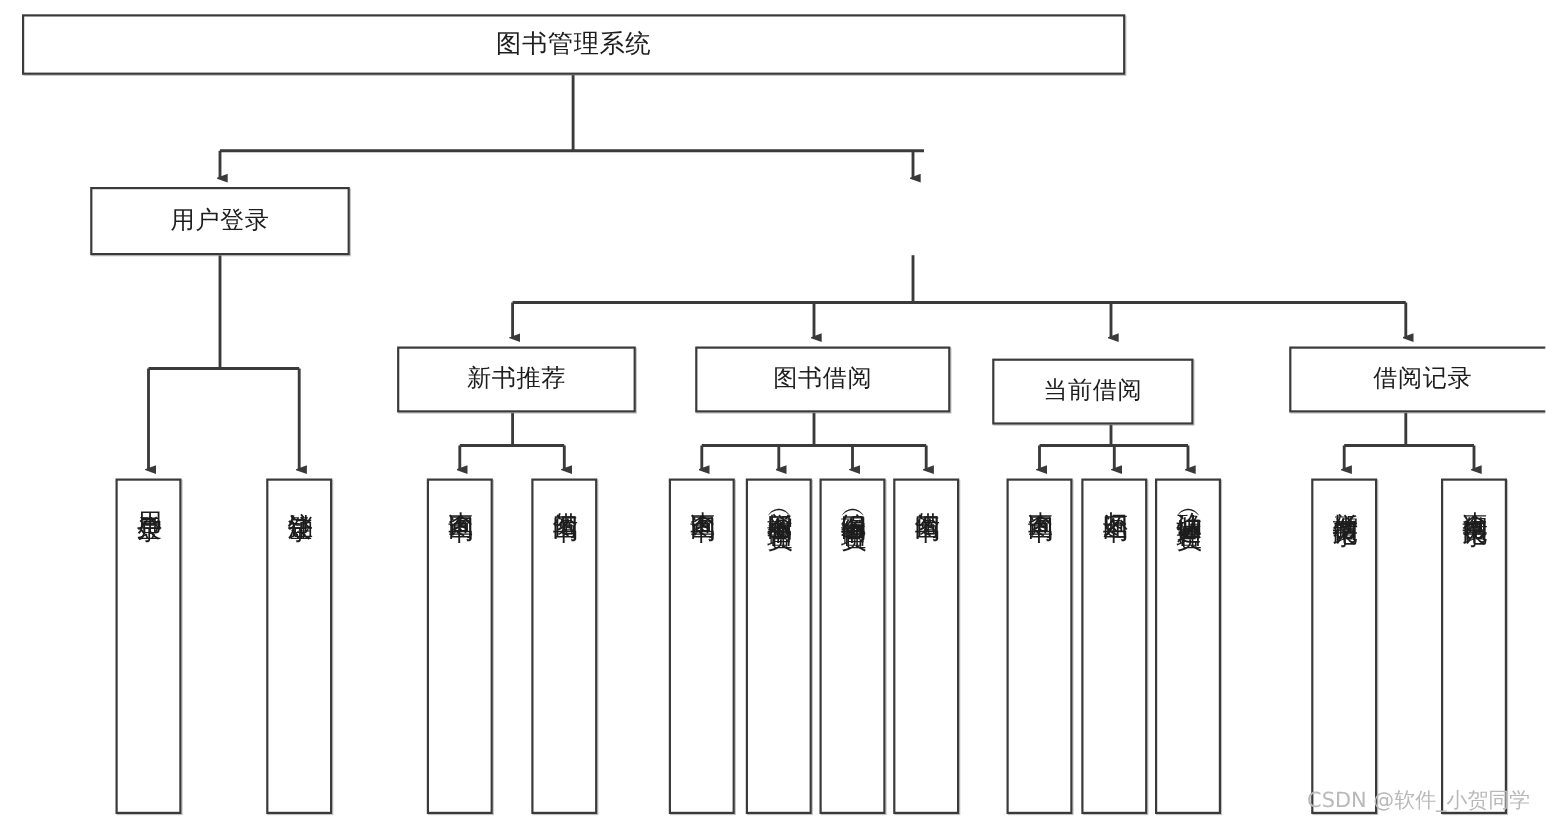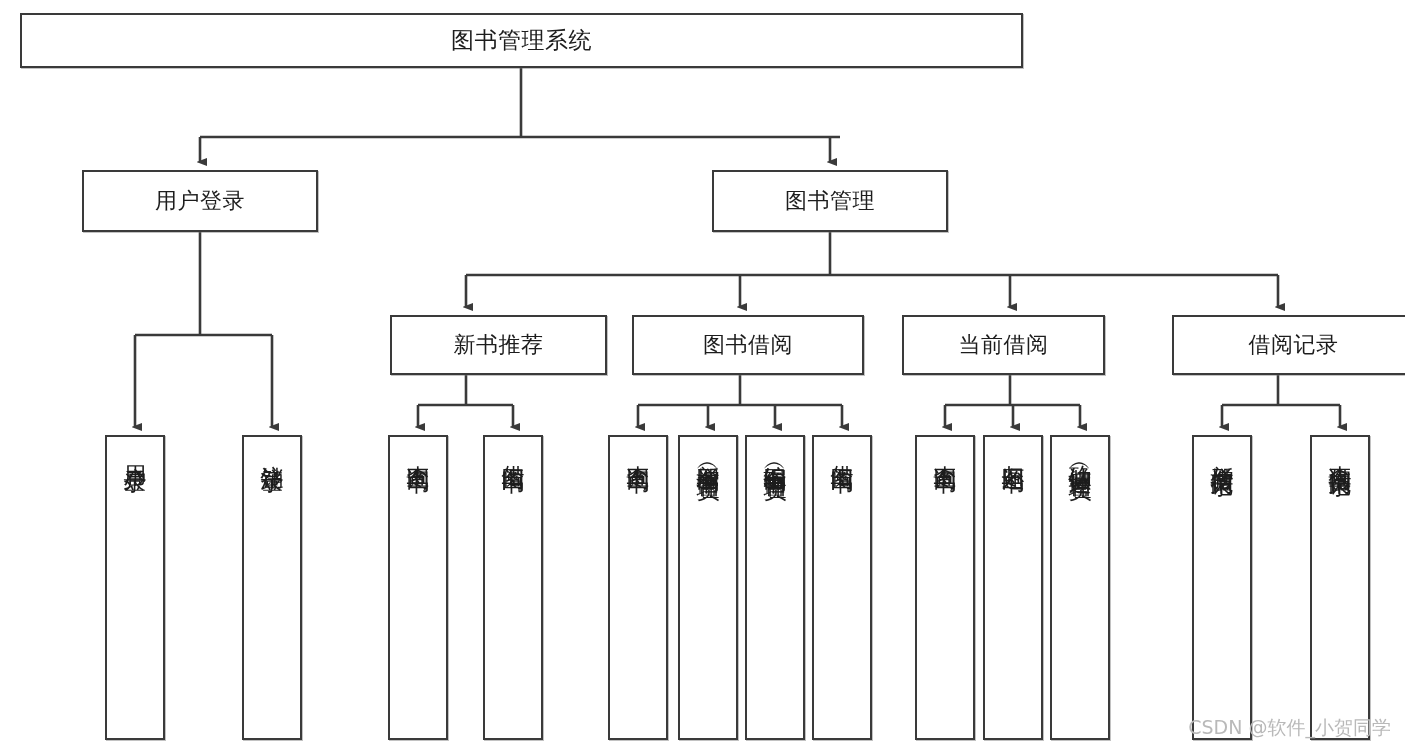--- a/index.html
+++ b/index.html
@@ -128,31 +128,28 @@
     </g>
   </svg>
 
   <div class="node h root" style="left: 20px; top: 13px; width: 1003px; height: 55px;">
     <span class="node-label">图书管理系统</span>
   </div>
 
   <div class="node h" style="left: 82px; top: 170px; width: 236px; height: 62px;">
     <span class="node-label">用户登录</span>
   </div>
-  <div class="node h" style="left: 712px; top: 170px; width: 236px; height: 62px;">
-    <span class="node-label">图书管理</span>
-  </div>
 
-  <div class="node h" style="left: 361px; top: 315px; width: 217px; height: 60px; margin-left: 29px;">
+  <div class="node h" style="left: 361px; top: 315px; width: 217px; height: 60px;">
     <span class="node-label">新书推荐</span>
   </div>
   <div class="node h" style="left: 632px; top: 315px; width: 232px; height: 60px;">
     <span class="node-label">图书借阅</span>
   </div>
-  <div class="node h" style="left: 902px; top: 315px; width: 203px; height: 60px;">
+  <div class="node h" style="left: 902px; top: 326px; width: 183px; height: 60px;">
     <span class="node-label">当前借阅</span>
   </div>
   <div class="node h" style="left: 1172px; top: 315px; width: 243px; height: 60px;">
     <span class="node-label">借阅记录</span>
   </div>
 
   <div class="node v" style="left: 105px; top: 435px; width: 60px; height: 305px;">
     <span class="node-label">用户登录</span>
   </div>
   <div class="node v" style="left: 242px; top: 435px; width: 60px; height: 305px;">

